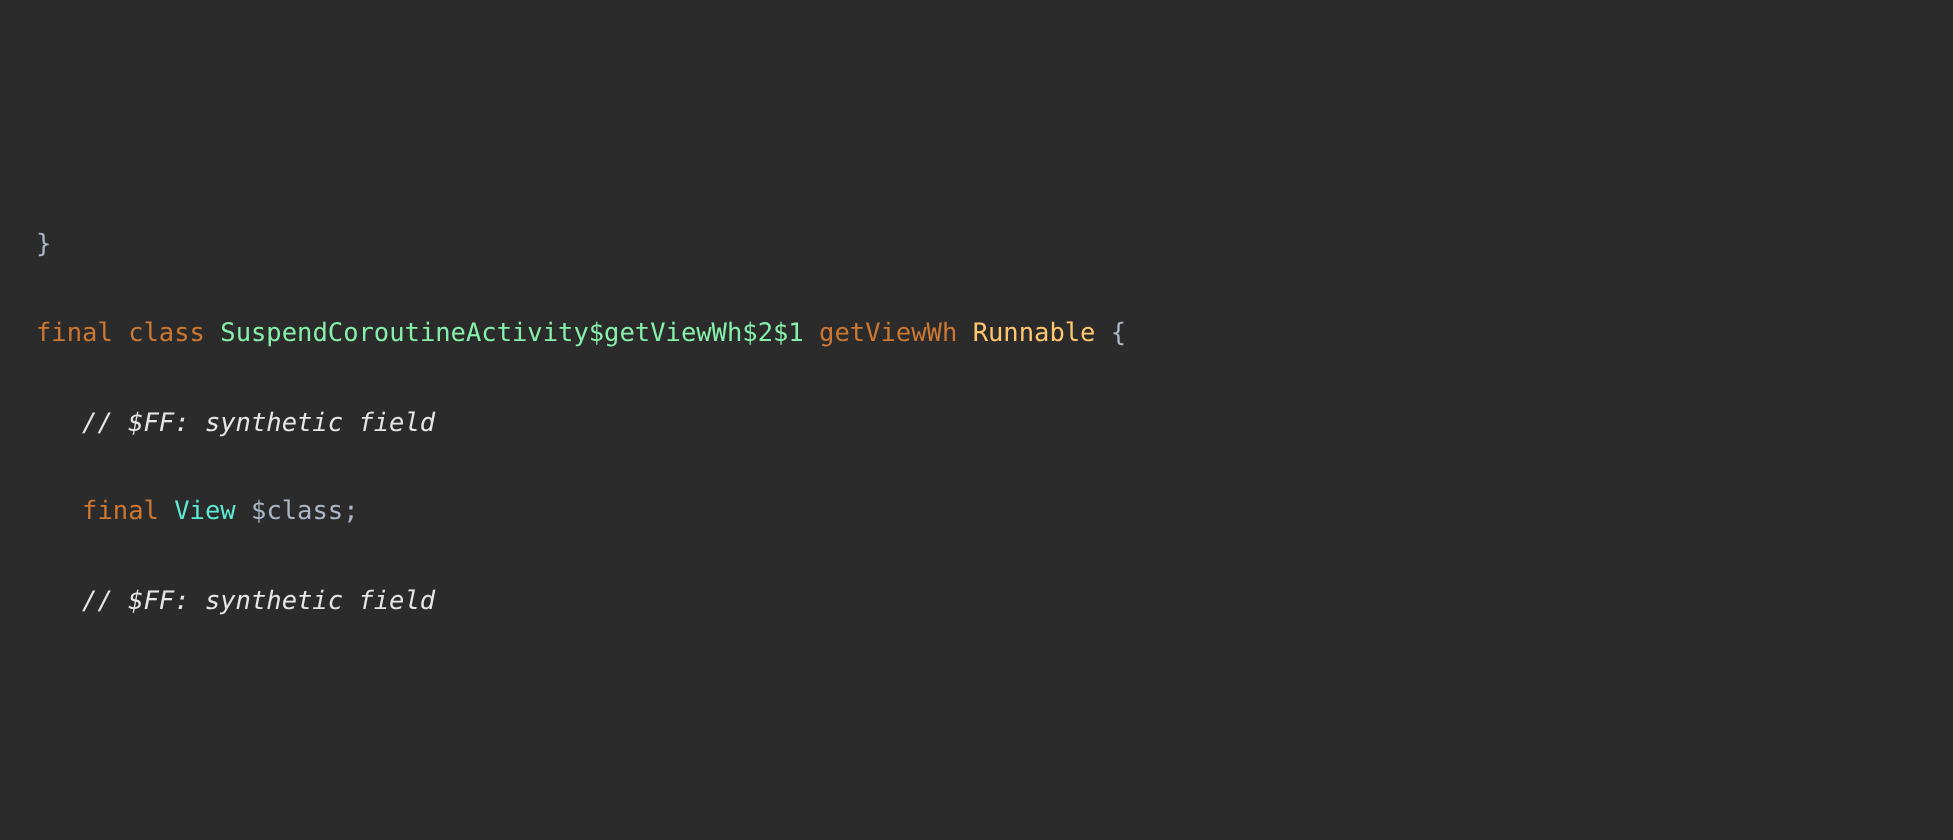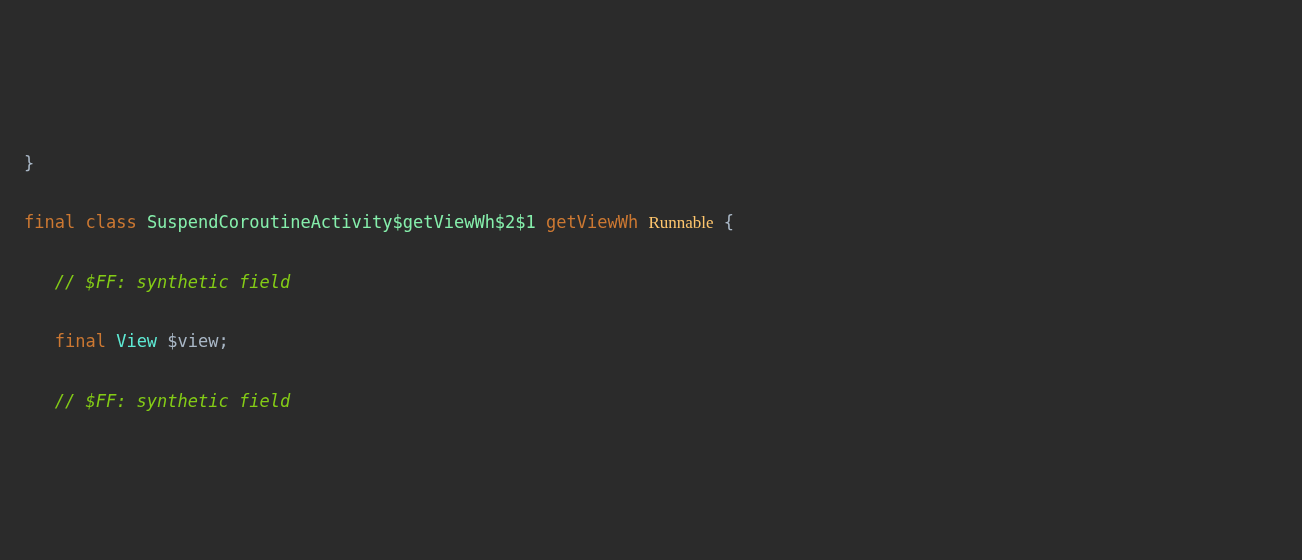--- a/index.html
+++ b/index.html
@@ -18,40 +18,40 @@
       height: 560px;
       overflow: hidden;
       white-space: pre;
     }
     .code-area {
       padding: 0 0 0 24px;
     }
     .kw-orange { color: #cc7832; font-weight: normal; }
     .kw-type { color: #5eead4; }
     .kw-class { color: #86efac; }
-    .kw-interface { color: #ffc66d; font-family: Liberation Serif, serif; }
-    .comment { color: #84cc16; font-style: italic; margin-top: 38px; }
+    .kw-interface { color: #ffc66d; }
+    .comment { color: #e5e5e5; font-style: italic; margin-top: 38px; }
     .code-line {
       display: block;
       min-height: 1.75em;
     }
     .spacer-line {
       height: 1.75em;
     }
   </style>
 </head>
 <body>
 
 
 
 <div class="code-area">
 <span class="code-line"><span>}</span></span>
 <span class="code-line"><span class="kw-orange">final</span> <span class="kw-orange">class</span> <span class="kw-class">SuspendCoroutineActivity$getViewWh$2$1</span> <span class="kw-orange">getViewWh</span> <span class="kw-interface">Runnable</span><span> {</span></span>
 <span class="code-line">   <span class="comment">// $FF: synthetic field</span></span>
-<span class="code-line">   <span class="kw-orange">final</span> <span class="kw-type">View</span> <span>$view;</span></span>
+<span class="code-line">   <span class="kw-orange">final</span> <span class="kw-type">View</span> <span>$class;</span></span>
 <span class="code-line">   <span class="comment">// $FF: synthetic field</span></span>
 <span class="code-line spacer-line"></span>
 
 
 
 
 
 
 
 

